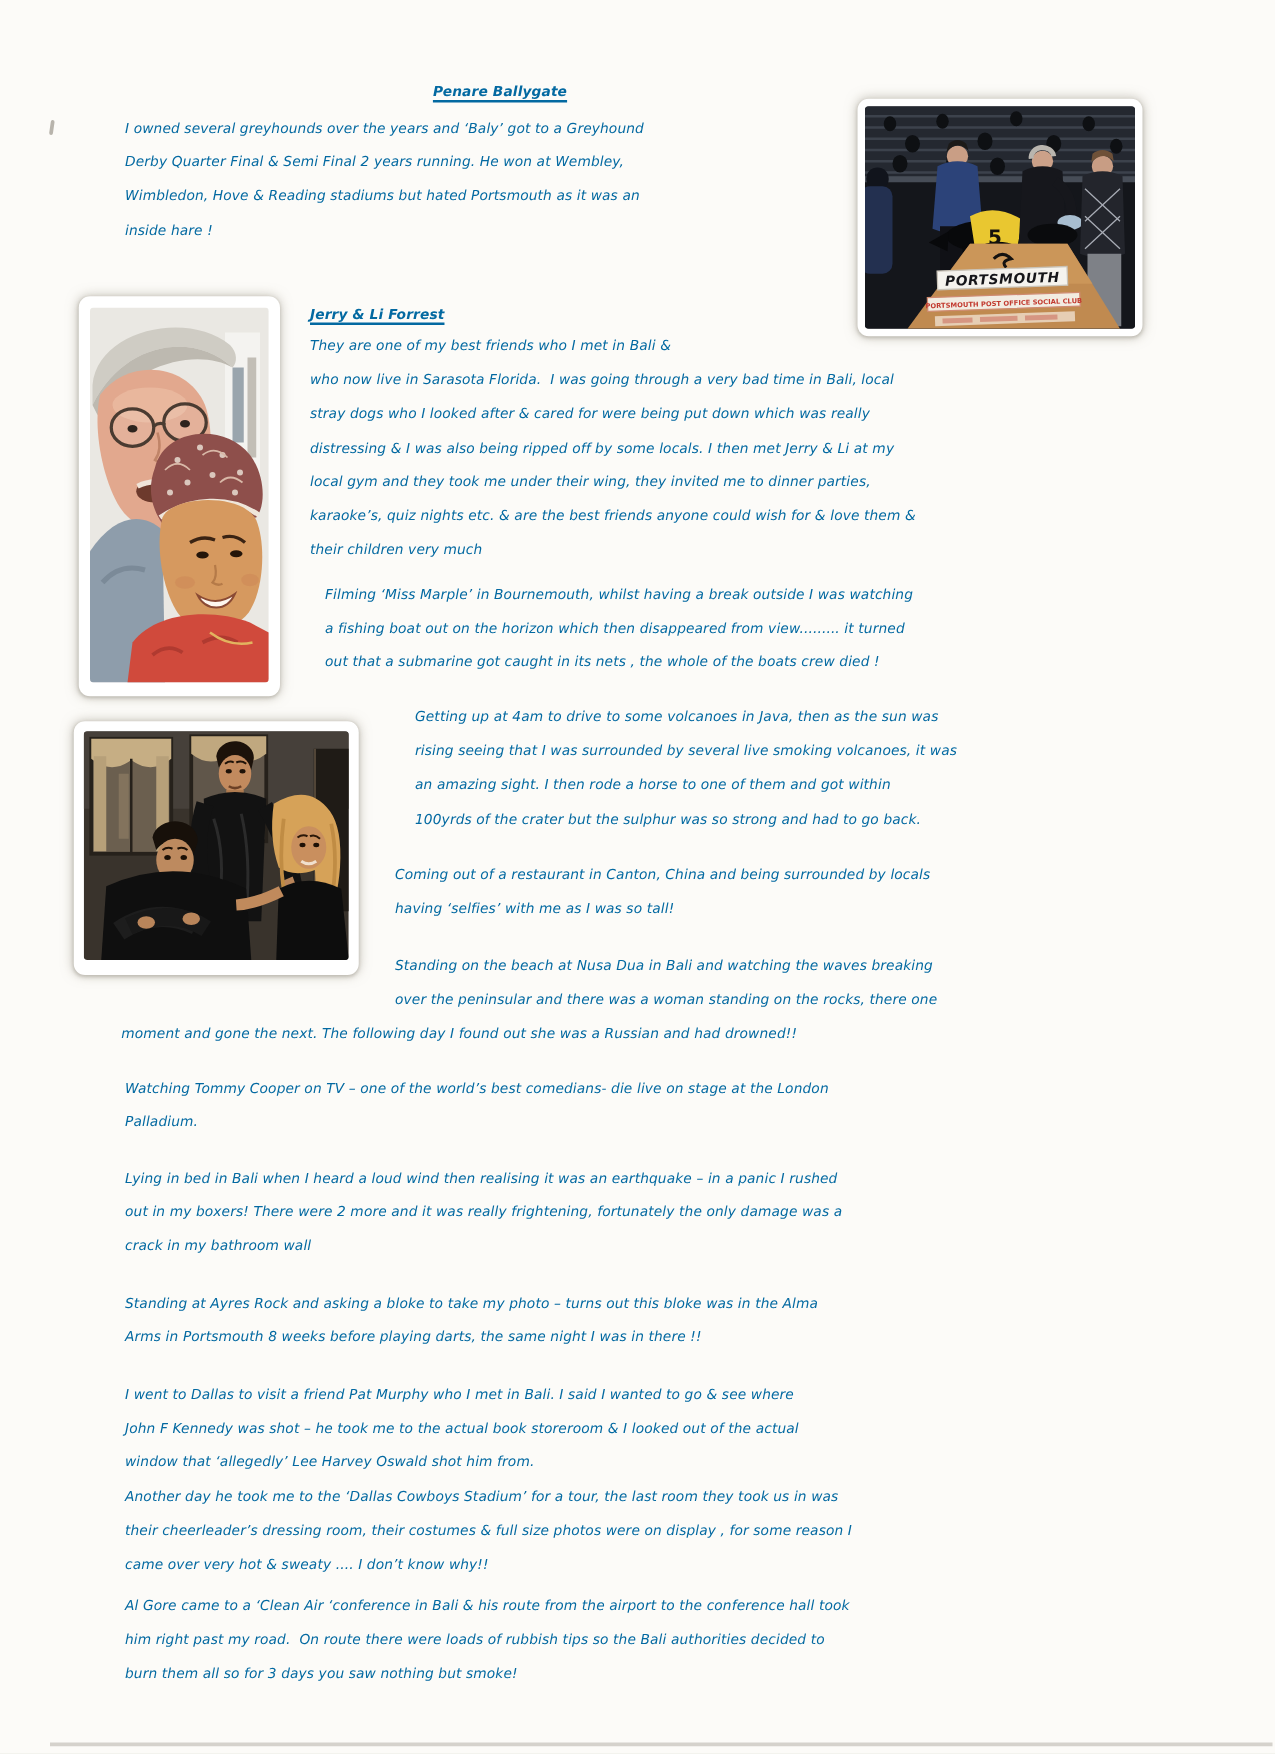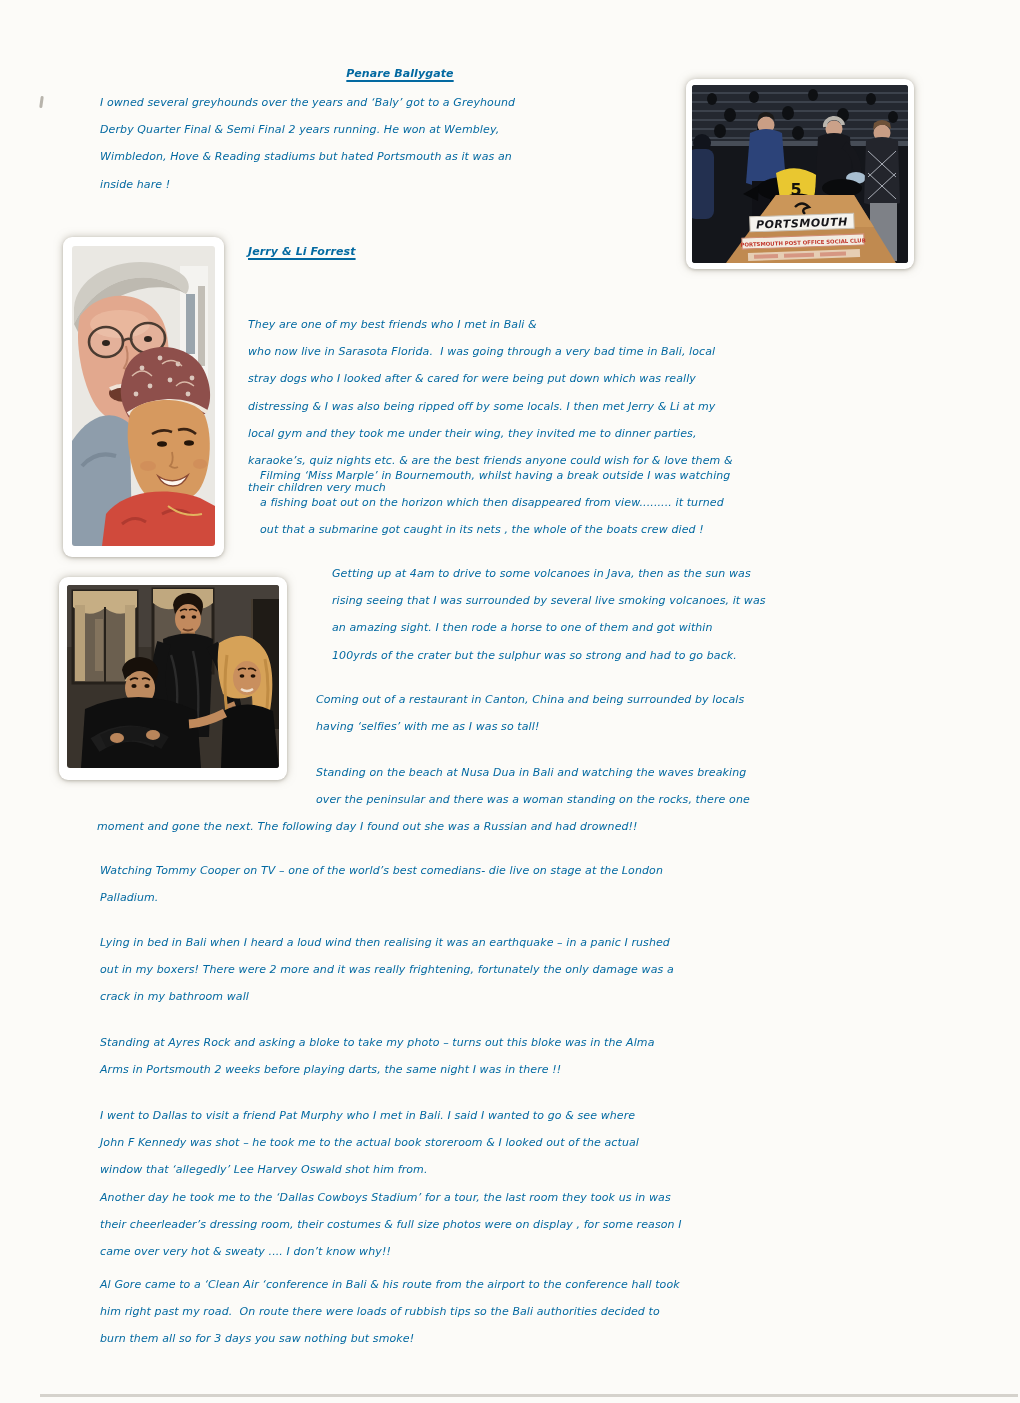--- a/index.html
+++ b/index.html
@@ -30,21 +30,21 @@
     background:#ffffff;
     border-radius:9px;
     box-shadow:0 0 9px rgba(150,144,130,.55), 0 1px 3px rgba(120,114,100,.35);
   }
   .photo svg{display:block;border-radius:3px;}
   #h-penare{left:100px;top:60px;width:600px;text-align:center;}
   #p-grey{left:100px;top:89px;}
   #ph-track{left:686px;top:79px;padding:6px;}
   #h-jerry{left:248px;top:238px;text-align:right;}
   #ph-selfie{left:63px;top:237px;padding:9px 9px 11px;}
-  #p-jerry{left:248px;top:263px;margin-top:48px;}
+  #p-jerry{left:248px;top:263px;}
   #p-marple{left:248px;top:462px;margin-left:12px;}
   #ph-group{left:59px;top:577px;padding:8px 8px 12px;}
   #p-volcano{left:316px;top:560px;margin-left:16px;}
   #p-canton{left:316px;top:686px;}
   #p-nusa-r{left:316px;top:759px;}
   #p-nusa-l{left:97px;top:813px;}
   #p-tommy{left:100px;top:857px;}
   #p-quake{left:100px;top:929px;}
   #p-ayres{left:100px;top:1029px;}
   #p-dallas{left:100px;top:1102px;}
@@ -303,21 +303,21 @@
   <div id="p-nusa-l" class="hand">moment and gone the next. The following day I found out she was a Russian and had drowned!!</div>
 
   <div id="p-tommy" class="hand">Watching Tommy Cooper on TV – one of the world’s best comedians- die live on stage at the London
 Palladium.</div>
 
   <div id="p-quake" class="hand">Lying in bed in Bali when I heard a loud wind then realising it was an earthquake – in a panic I rushed
 out in my boxers! There were 2 more and it was really frightening, fortunately the only damage was a
 crack in my bathroom wall</div>
 
   <div id="p-ayres" class="hand">Standing at Ayres Rock and asking a bloke to take my photo – turns out this bloke was in the Alma
-Arms in Portsmouth 2 weeks before playing darts, the same night I was in there !!</div>
+Arms in Portsmouth 8 weeks before playing darts, the same night I was in there !!</div>
 
   <div id="p-dallas" class="hand">I went to Dallas to visit a friend Pat Murphy who I met in Bali. I said I wanted to go &amp; see where
 John F Kennedy was shot – he took me to the actual book storeroom &amp; I looked out of the actual
 window that ‘allegedly’ Lee Harvey Oswald shot him from.
 Another day he took me to the ‘Dallas Cowboys Stadium’ for a tour, the last room they took us in was
 their cheerleader’s dressing room, their costumes &amp; full size photos were on display , for some reason I
 came over very hot &amp; sweaty .... I don’t know why!!</div>
 
   <div id="p-gore" class="hand">Al Gore came to a ‘Clean Air ‘conference in Bali &amp; his route from the airport to the conference hall took
 him right past my road.  On route there were loads of rubbish tips so the Bali authorities decided to

